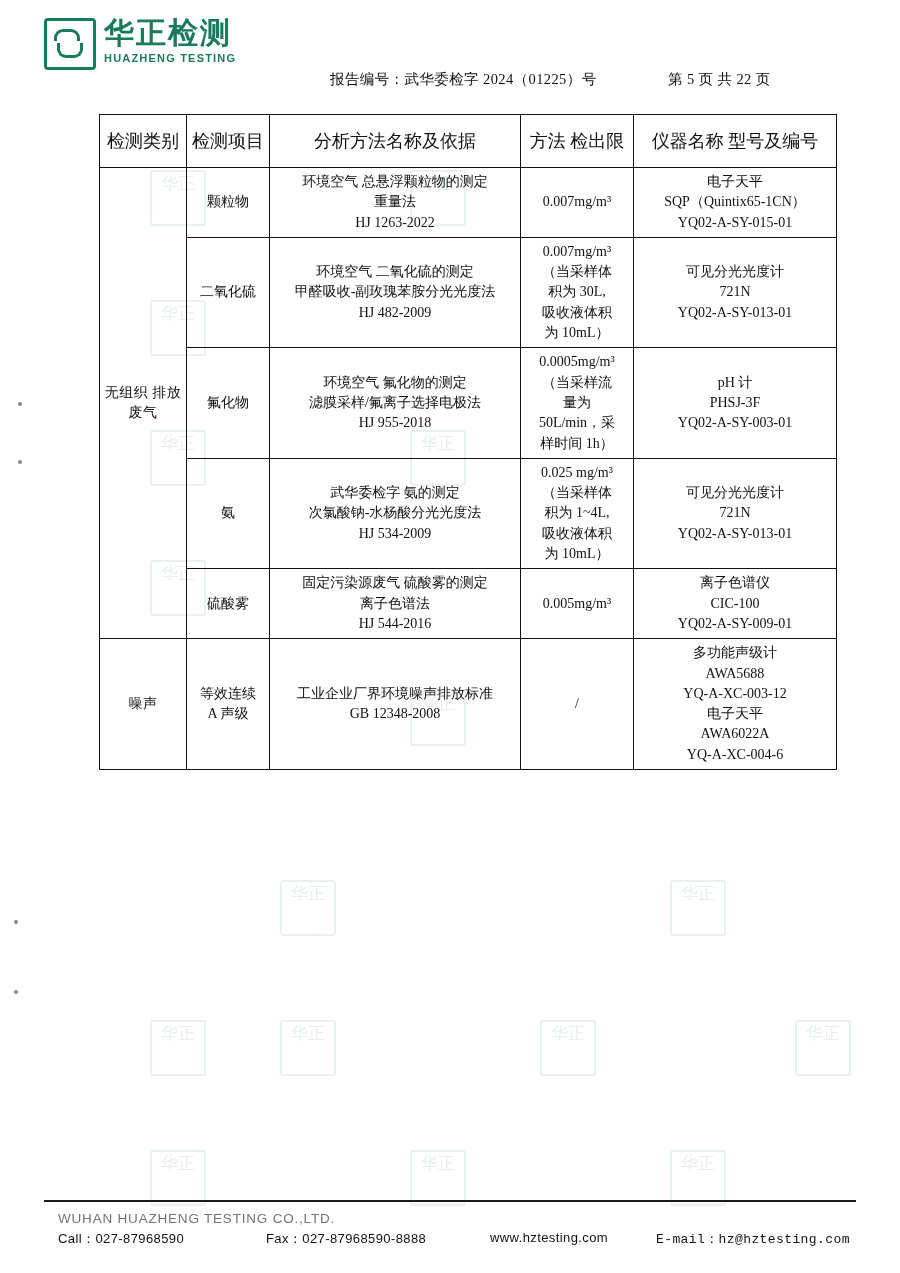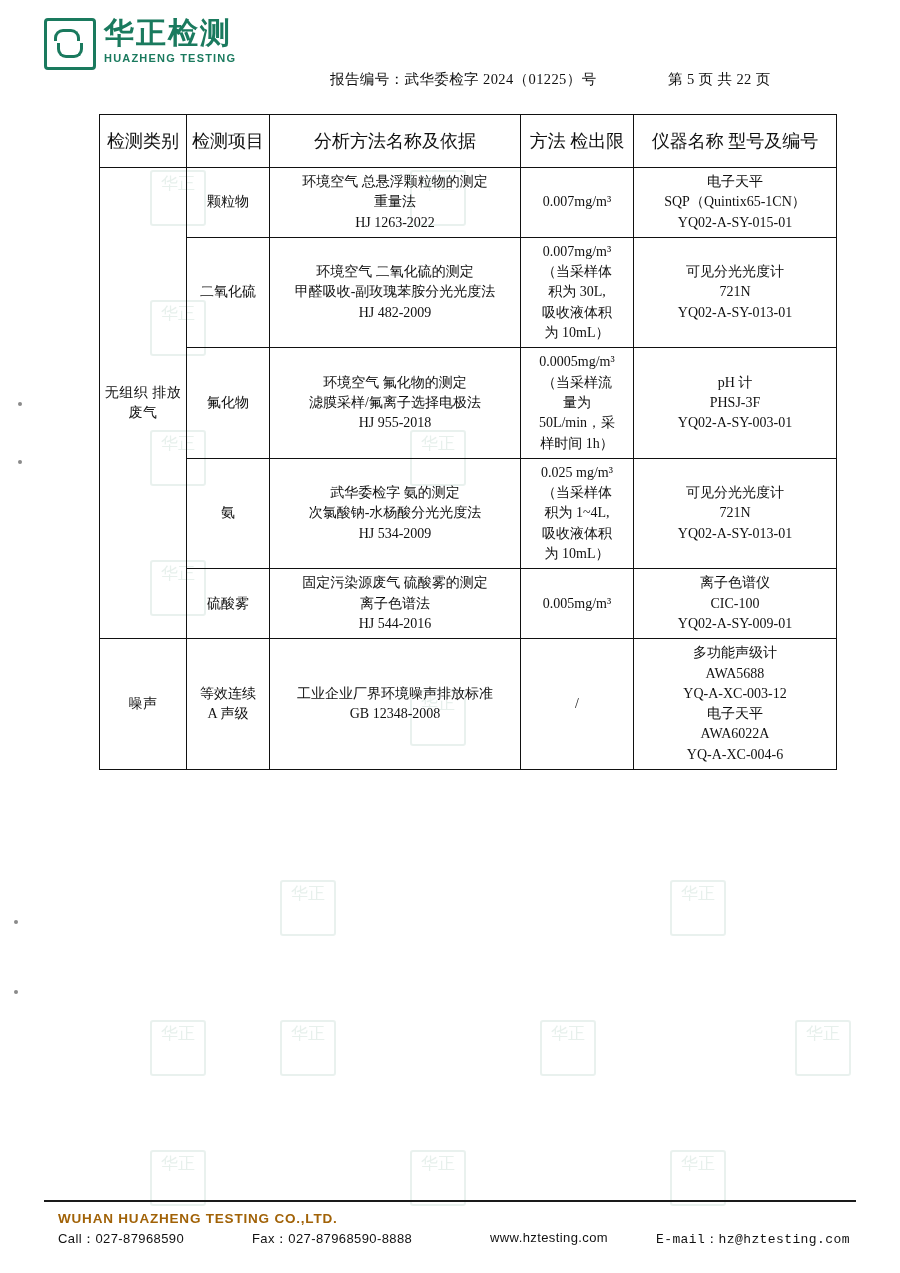--- a/index.html
+++ b/index.html
@@ -152,36 +152,36 @@
     position: absolute;
     left: 44px;
     top: 1200px;
     width: 812px;
     border-top: 2px solid #1a1a1a;
     padding-top: 9px;
     font-family: "Liberation Sans", sans-serif;
   }
   .footer-company {
     font-size: 13.5px;
-    font-weight: bold;
+    font-weight: normal;
     letter-spacing: 0.8px;
-    color: #a16207;
+    color: #737373;
     margin-left: 14px;
   }
   .footer-row {
     margin-top: 4px;
     position: relative;
     height: 18px;
     font-size: 13px;
     color: #111;
     letter-spacing: 0.4px;
   }
   .footer-row span { position: absolute; white-space: nowrap; }
   .f-call { left: 14px; }
-  .f-fax { left: 208px; }
+  .f-fax { left: 222px; }
   .f-web { left: 446px; text-align: center; }
   .f-mail { left: 612px; font-family: Liberation Mono, monospace; }
 
   .edge-dot {
     position: absolute;
     background: #8a8a8a;
     border-radius: 50%;
     width: 4px;
     height: 4px;
   }

